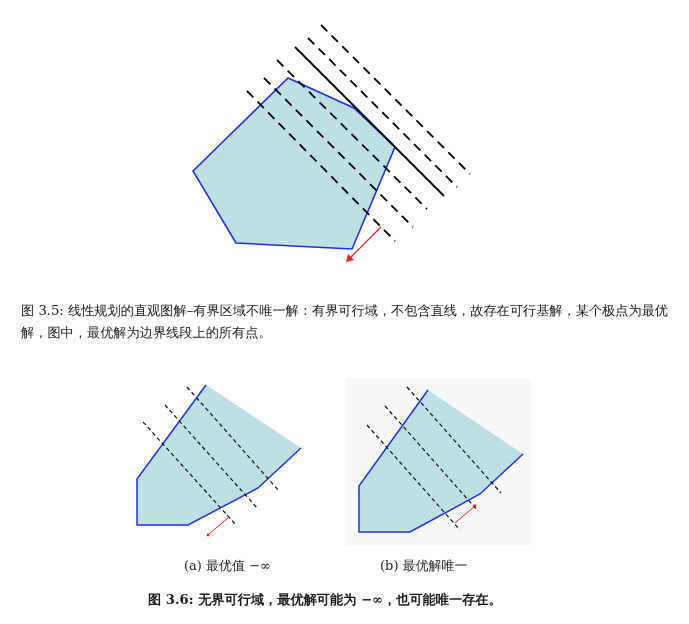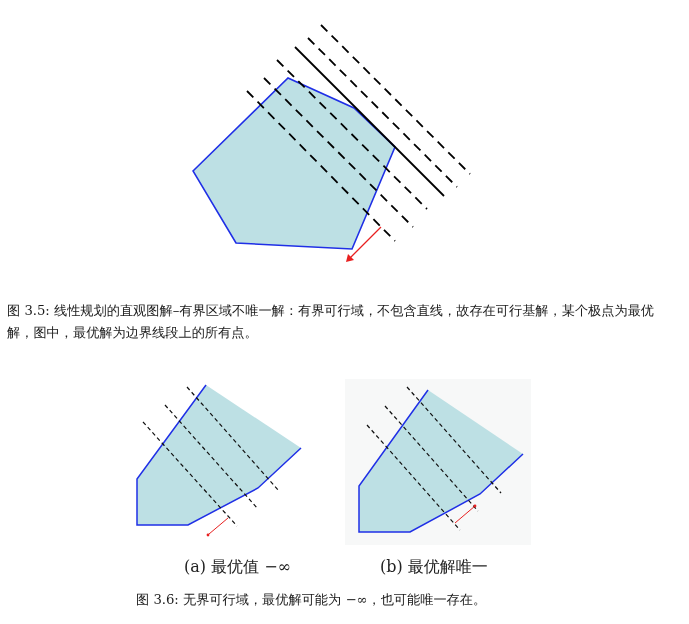--- a/index.html
+++ b/index.html
@@ -5,24 +5,24 @@
   html, body { margin: 0; padding: 0; background: #ffffff; }
   body {
     width: 689px; height: 624px; position: relative; overflow: hidden;
     font-family: "DejaVu Serif", "Liberation Serif", serif; color: #111;
   }
   .fig { position: absolute; left: 0; top: 0; }
   .caption {
     position: absolute; font-size: 13.2px; line-height: 22px; color: #1a1a1a;
     font-family: "DejaVu Serif", "Liberation Serif", serif;
   }
-  #cap35 { left: 7px; top: 300px; width: 650px; }
-  #cap36 { left: 136px; top: 589px; white-space: nowrap; }
+  #cap35 { left: 21px; top: 300px; width: 650px; }
+  #cap36 { left: 148px; top: 589px; white-space: nowrap; font-weight: bold; }
   .subcap {
-    position: absolute; font-size: 16px; color: #222; white-space: nowrap;
+    position: absolute; font-size: 13px; color: #222; white-space: nowrap;
     font-family: "DejaVu Serif", "Liberation Serif", serif;
   }
   #subA { left: 184px; top: 557px; }
   #subB { left: 380px; top: 557px; }
   .panelbg { position: absolute; left: 345px; top: 379px; width: 186px; height: 166px; background: #f7f8f8; }
 </style>
 </head>
 <body>
 
 <div class="panelbg"></div>

